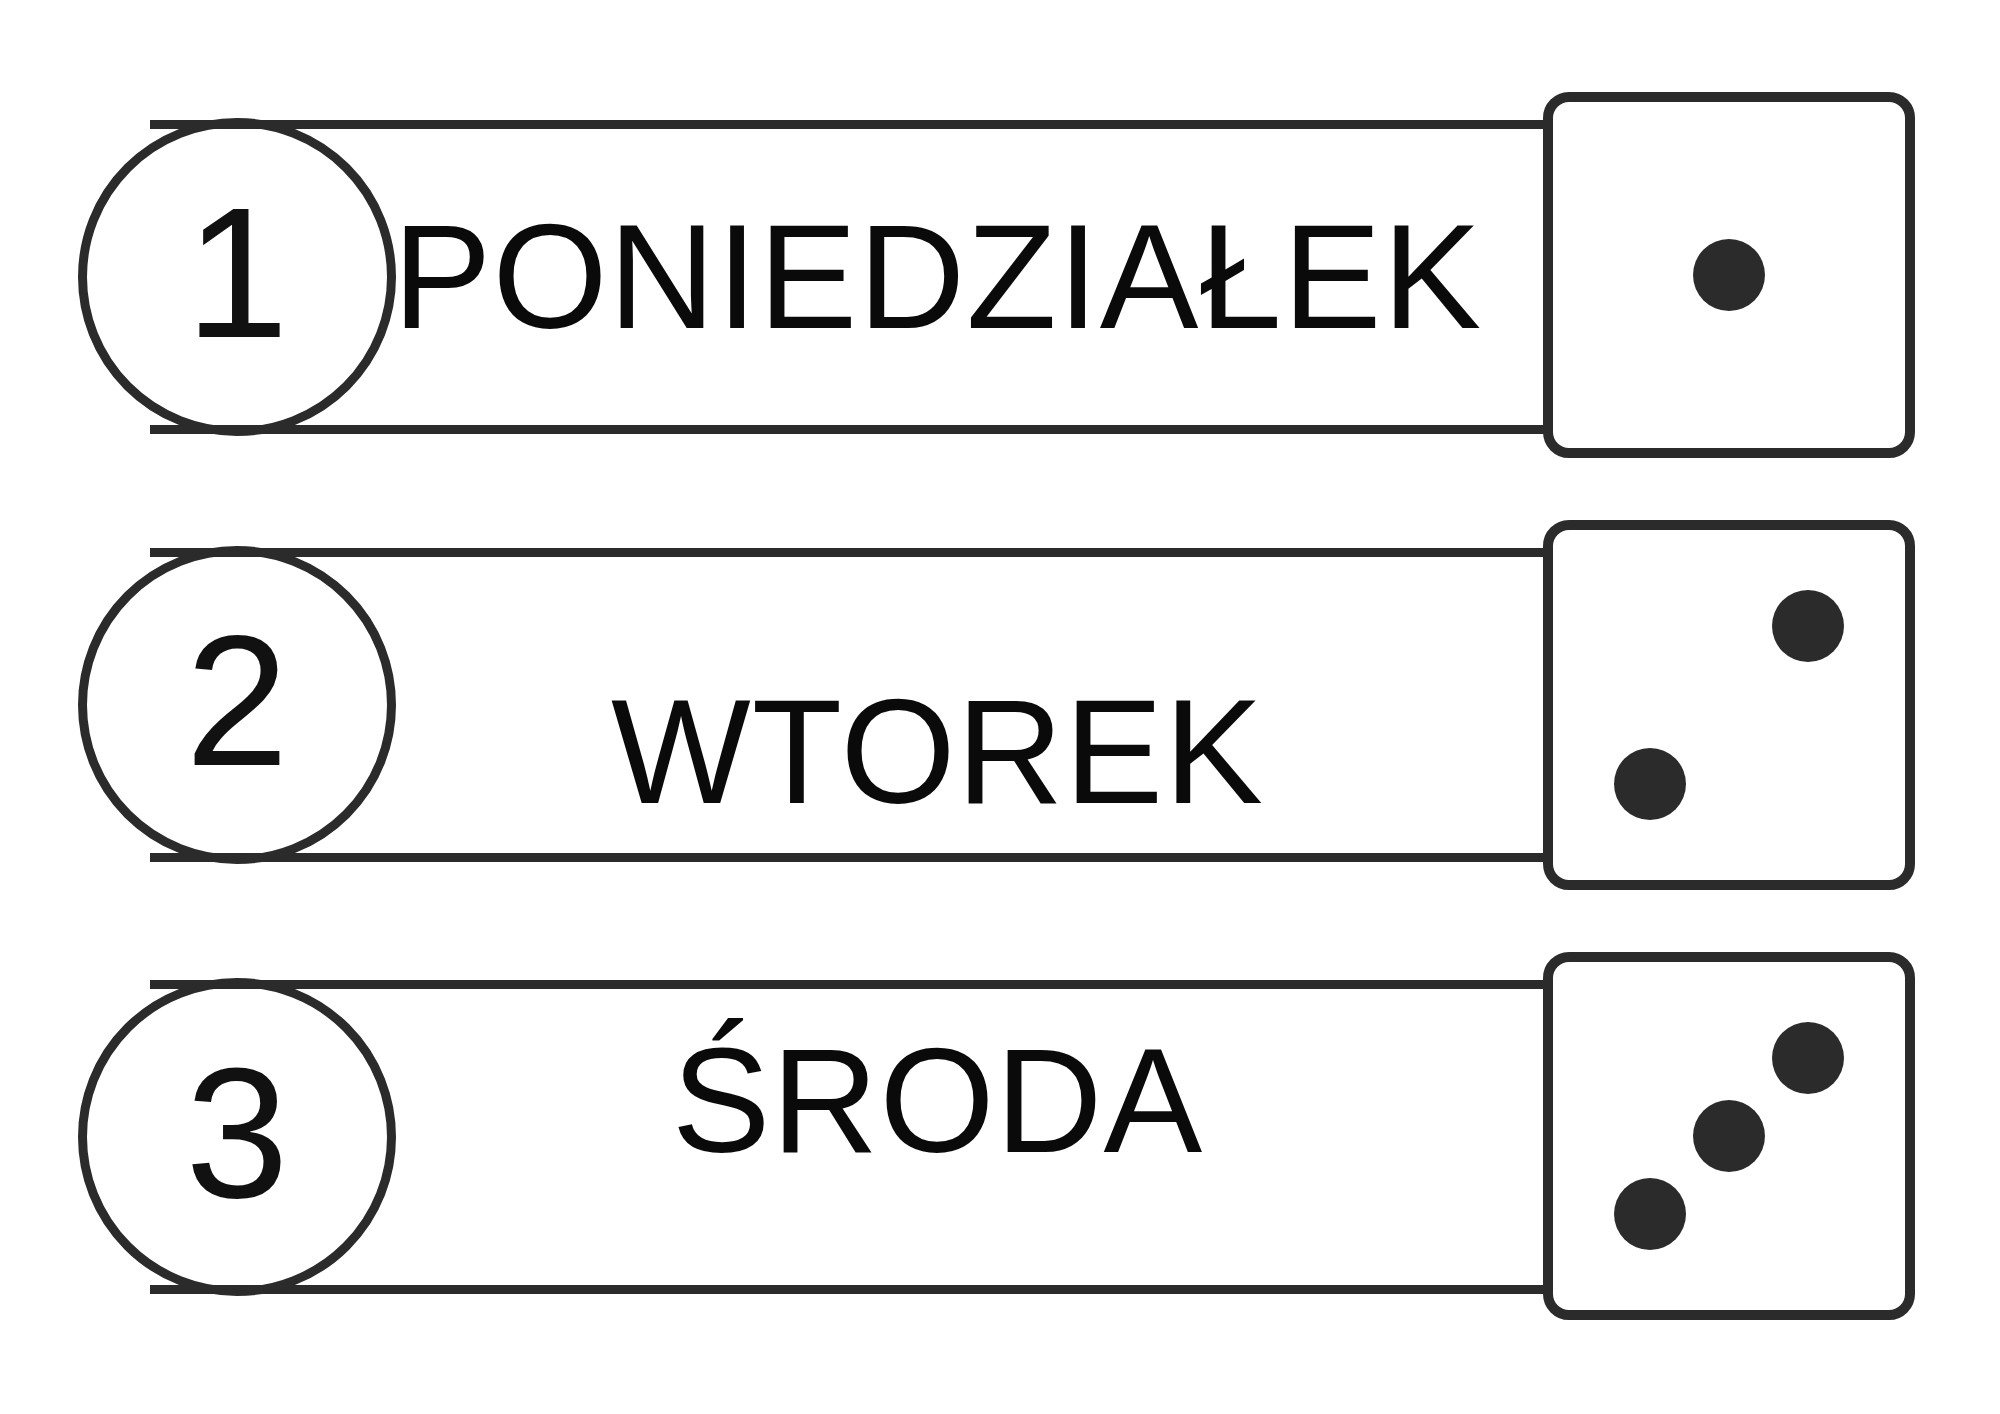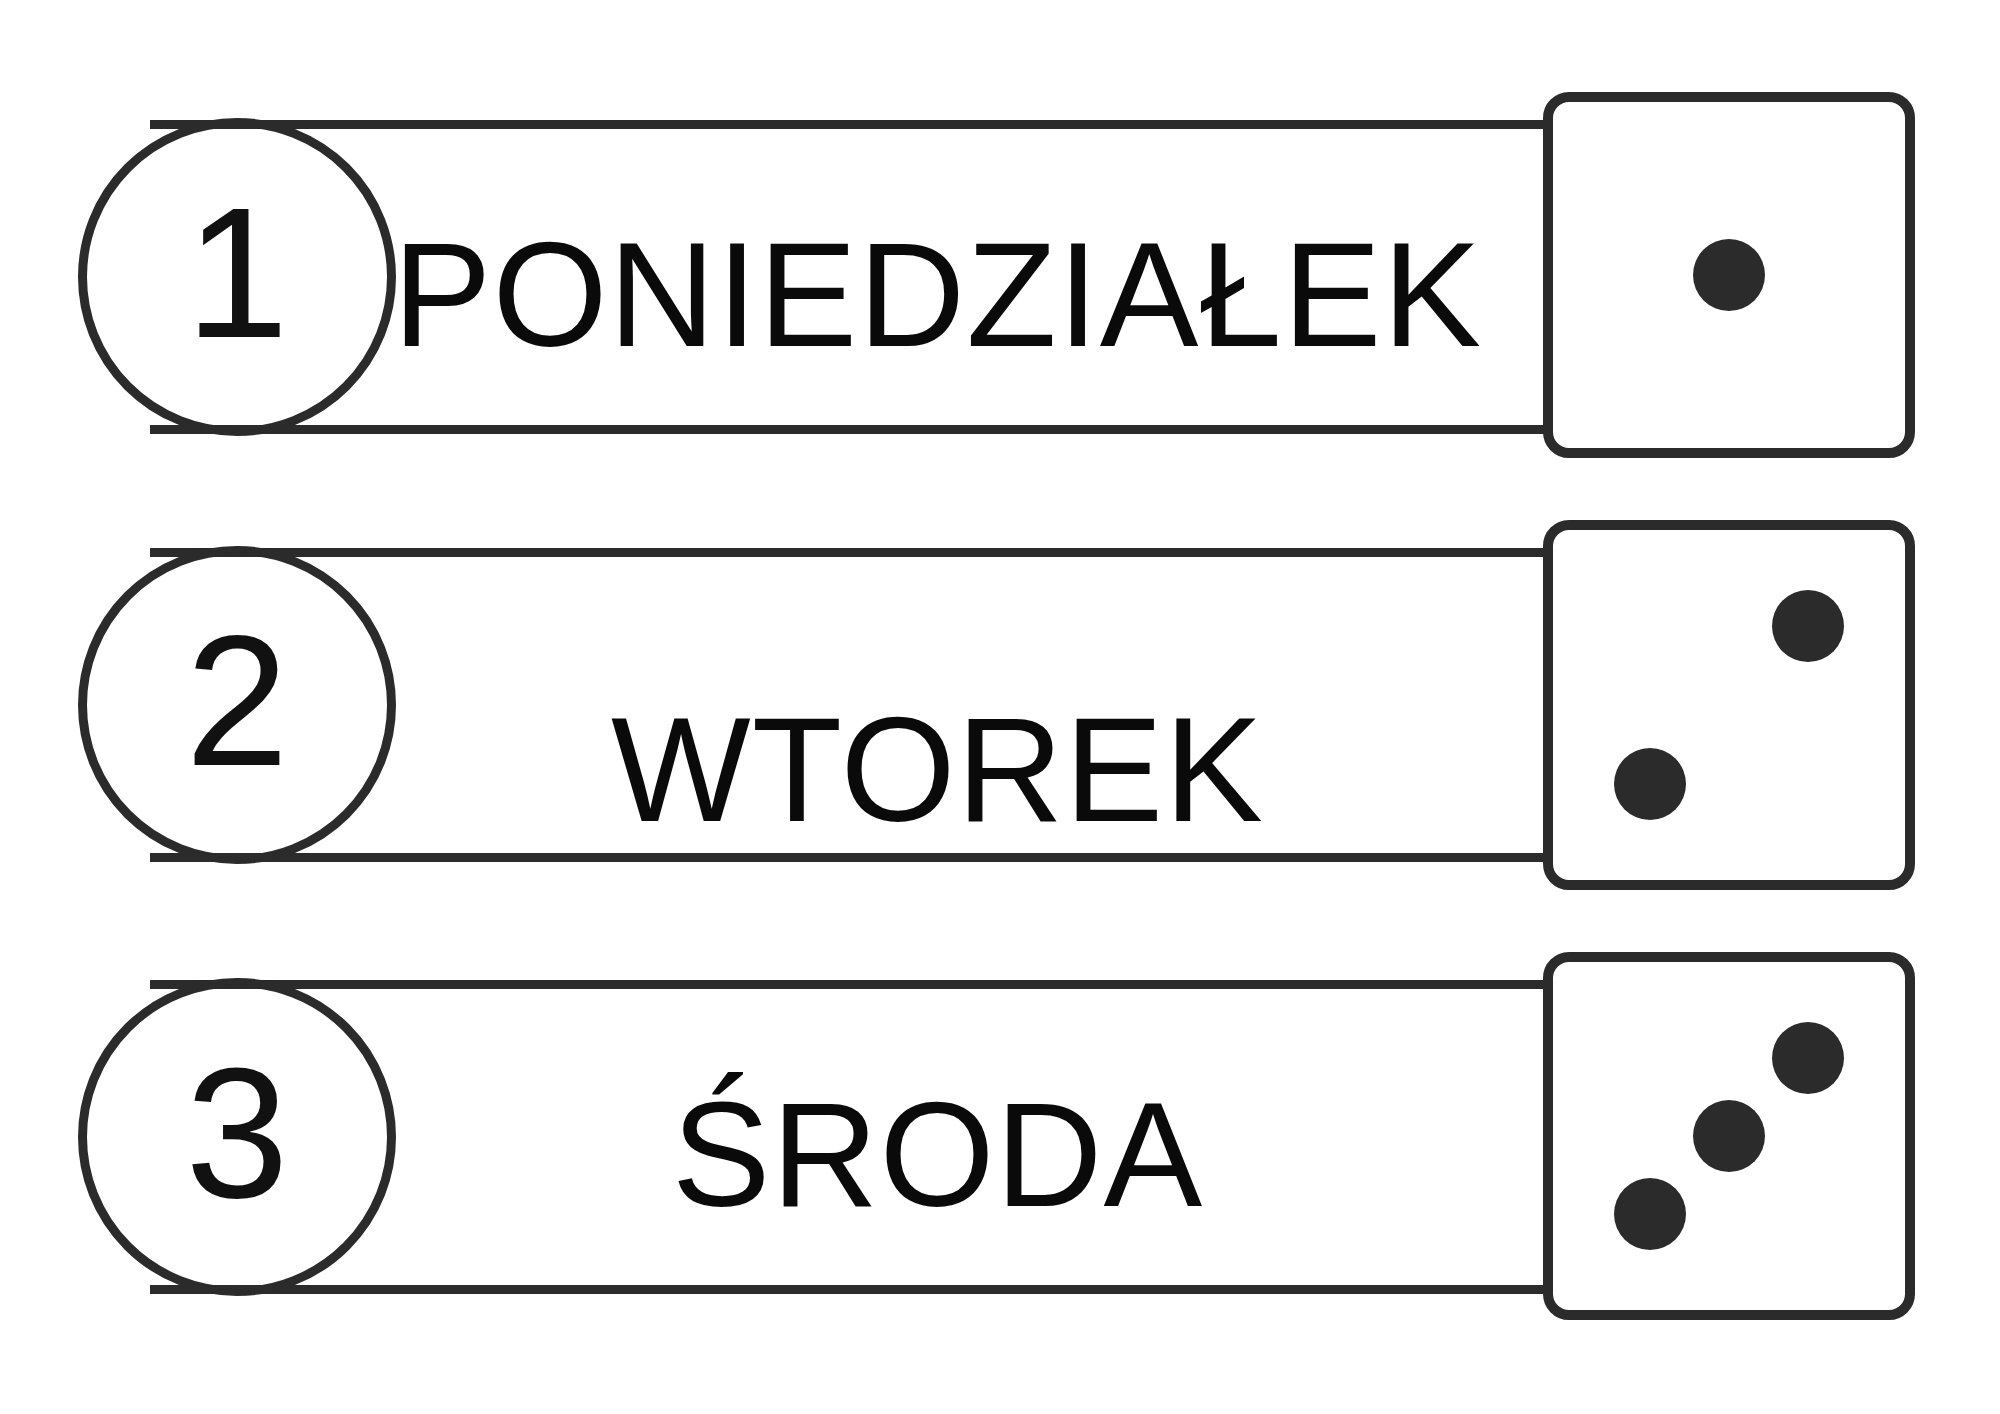--- a/index.html
+++ b/index.html
@@ -56,21 +56,20 @@
   .label {
     position: absolute;
     display: flex;
     align-items: center;
     justify-content: center;
     font-family: "Liberation Sans", sans-serif;
     font-weight: 400;
     color: #0a0a0a;
     white-space: nowrap;
     letter-spacing: 1px;
-    margin-top: 18px;
   }
   
   .die {
     position: absolute;
     box-sizing: border-box;
     border: 10px solid #2b2b2b;
     border-radius: 26px;
     background: #ffffff;
   }
   .pip {
@@ -109,21 +108,21 @@
 
     <div class="die" style="left:1543px; top:520px; width:372px; height:370px;">
       <span class="pip" style="left:72.5%; top:27.5%; width:72px; height:72px; margin-left:-36px; margin-top:-36px;"></span>
       <span class="pip" style="left:27.5%; top:72.5%; width:72px; height:72px; margin-left:-36px; margin-top:-36px;"></span>
     </div>
   </div>
 
   <div class="row" style="top:0px;height:0px;">
     <div class="bar" style="left:150px; top:980px; width:1400px; height:314px;"></div>
 
-    <div class="label" style="left:330px; top:980px; width:1215px; height:314px; font-size:148px;">ŚRODA</div>
+    <div class="label" style="left:330px; top:944px; width:1215px; height:314px; font-size:148px;">ŚRODA</div>
 
     <div class="num-circle" style="left:78px; top:978px; width:318px; height:318px;">
       <span class="num">3</span>
     </div>
 
     <div class="die" style="left:1543px; top:952px; width:372px; height:368px;">
       <span class="pip" style="left:72.5%; top:27.5%; width:72px; height:72px; margin-left:-36px; margin-top:-36px;"></span>
       <span class="pip" style="left:50%; top:50%; width:72px; height:72px; margin-left:-36px; margin-top:-36px;"></span>
       <span class="pip" style="left:27.5%; top:72.5%; width:72px; height:72px; margin-left:-36px; margin-top:-36px;"></span>
     </div>

